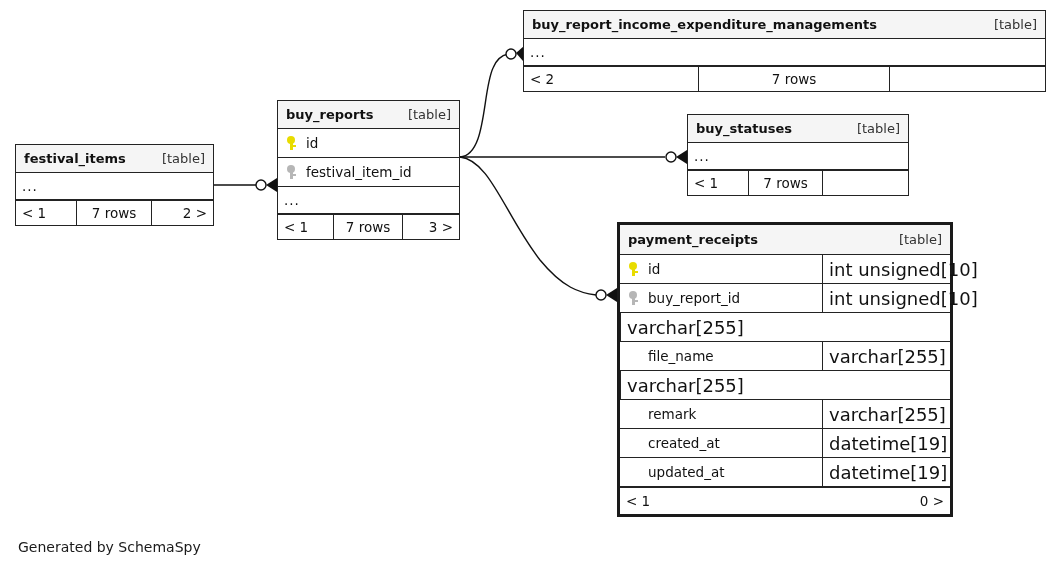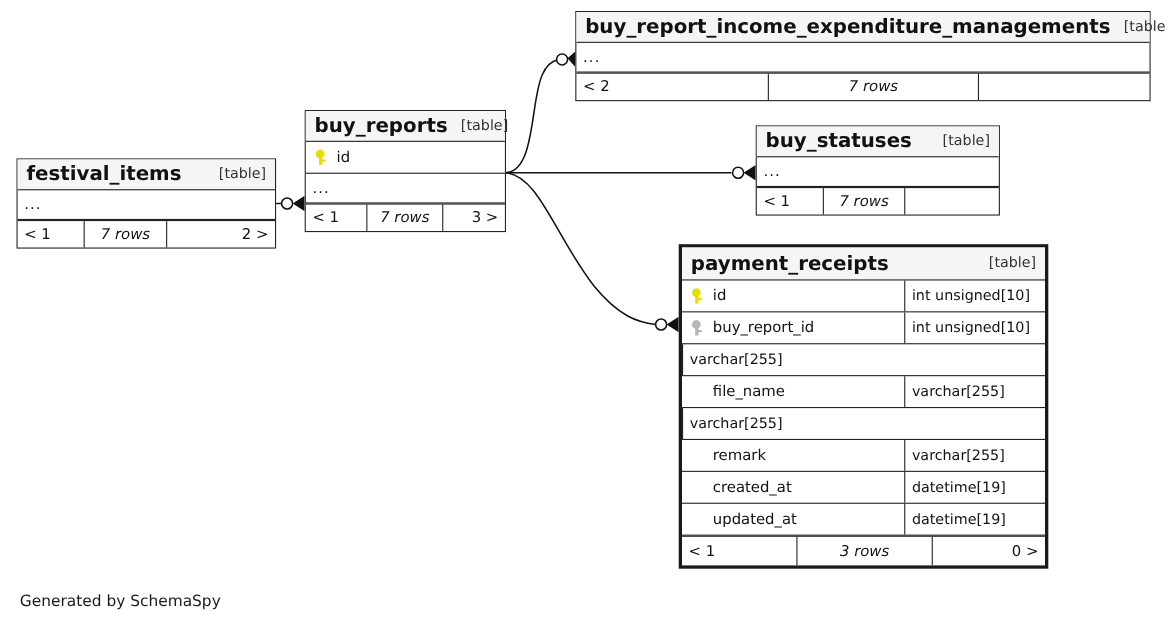--- a/index.html
+++ b/index.html
@@ -43,21 +43,21 @@
     display: flex;
     align-items: center;
     justify-content: space-between;
     box-sizing: border-box;
     padding: 0 8px;
     height: 28px;
   }
   .focal .thead { height: 30px; align-items: center; }
   .tname {
     font-weight: bold;
-    font-size: 18px;
+    font-size: 13px;
     color: #111;
     white-space: nowrap;
   }
   .ttag {
     font-size: 13px;
     color: #333;
     white-space: nowrap;
     padding-left: 12px;
   }
   .col-row {
@@ -76,21 +76,21 @@
     font-size: 13.5px;
     color: #111;
     flex: 1 1 auto;
     min-width: 0;
     white-space: nowrap;
     overflow: hidden;
   }
   .col-type {
     box-sizing: border-box;
     padding-left: 6px;
-    font-size: 13px;
+    font-size: 18px;
     color: #111;
     border-left: 1px solid #232323;
     white-space: nowrap;
     display: flex;
     align-items: center;
     height: 100%;
   }
   .keyicon {
     width: 14px;
     height: 16px;
@@ -141,21 +141,21 @@
   .tfoot .cell {
     font-size: 13.5px;
     color: #111;
     display: flex;
     align-items: center;
     box-sizing: border-box;
     height: 100%;
     padding: 0 6px;
   }
   .tfoot .cell.left { justify-content: flex-start; }
-  .tfoot .cell.mid { justify-content: center; border-left: 1px solid #232323; border-right: 1px solid #232323; font-style: italic; }
+  .tfoot .cell.mid { justify-content: center; border-left: 1px solid #232323; border-right: 1px solid #232323; }
   .tfoot .cell.right { justify-content: flex-end; }
   .footer-note {
     position: absolute;
     left: 18px;
     top: 539px;
     font-size: 14px;
     color: #1a1a1a;
     z-index: 6;
     white-space: nowrap;
   }
@@ -214,20 +214,30 @@
     <div class="col-row">
       <div class="col-name">
         <span class="keyicon pk">
             <i class="head"></i>
             <i class="shaft"></i>
             <i class="tooth"></i>
           </span>
         <span>id</span>
       </div>
     </div>
+    <div class="col-row">
+      <div class="col-name">
+        <span class="keyicon fk">
+            <i class="head"></i>
+            <i class="shaft"></i>
+            <i class="tooth"></i>
+          </span>
+        <span>festival_item_id</span>
+      </div>
+    </div>
     <div class="ellipsis-row">...</div>
     <div class="tfoot">
       <div class="cell left" style="width:55px;">&lt; 1</div>
       <div class="cell mid" style="width:70px;">7 rows</div>
       <div class="cell right" style="flex:1 1 auto;">3 &gt;</div>
     </div>
   </div>
 
   <div class="table-box" style="left:687px; top:114px; width:222px;">
     <div class="thead">
@@ -235,21 +245,21 @@
       <span class="ttag">[table]</span>
     </div>
     <div class="ellipsis-row">...</div>
     <div class="tfoot">
       <div class="cell left" style="width:60px;">&lt; 1</div>
       <div class="cell mid" style="width:75px;">7 rows</div>
       <div class="cell right" style="flex:1 1 auto;"></div>
     </div>
   </div>
 
-  <div class="table-box" style="left:15px; top:144px; width:236px;">
+  <div class="table-box" style="left:15px; top:144px; width:199px;">
     <div class="thead">
       <span class="tname">festival_items</span>
       <span class="ttag">[table]</span>
     </div>
     <div class="ellipsis-row">...</div>
     <div class="tfoot">
       <div class="cell left" style="width:60px;">&lt; 1</div>
       <div class="cell mid" style="width:76px;">7 rows</div>
       <div class="cell right" style="flex:1 1 auto;">2 &gt;</div>
     </div>
@@ -320,19 +330,18 @@
     <div class="col-row">
       <div class="col-name">
         <span class="nokey"></span>
         <span>updated_at</span>
       </div>
       <div class="col-type" style="width:128px;">datetime[19]</div>
     </div>
 
     <div class="tfoot">
       <div class="cell left" style="width:104px;">&lt; 1</div>
-      <div class="cell mid" style="width:124px;">3 rows</div>
       <div class="cell right" style="flex:1 1 auto;">0 &gt;</div>
     </div>
   </div>
 
   <div class="footer-note">Generated by SchemaSpy</div>
 </div>
 
 </body></html>

